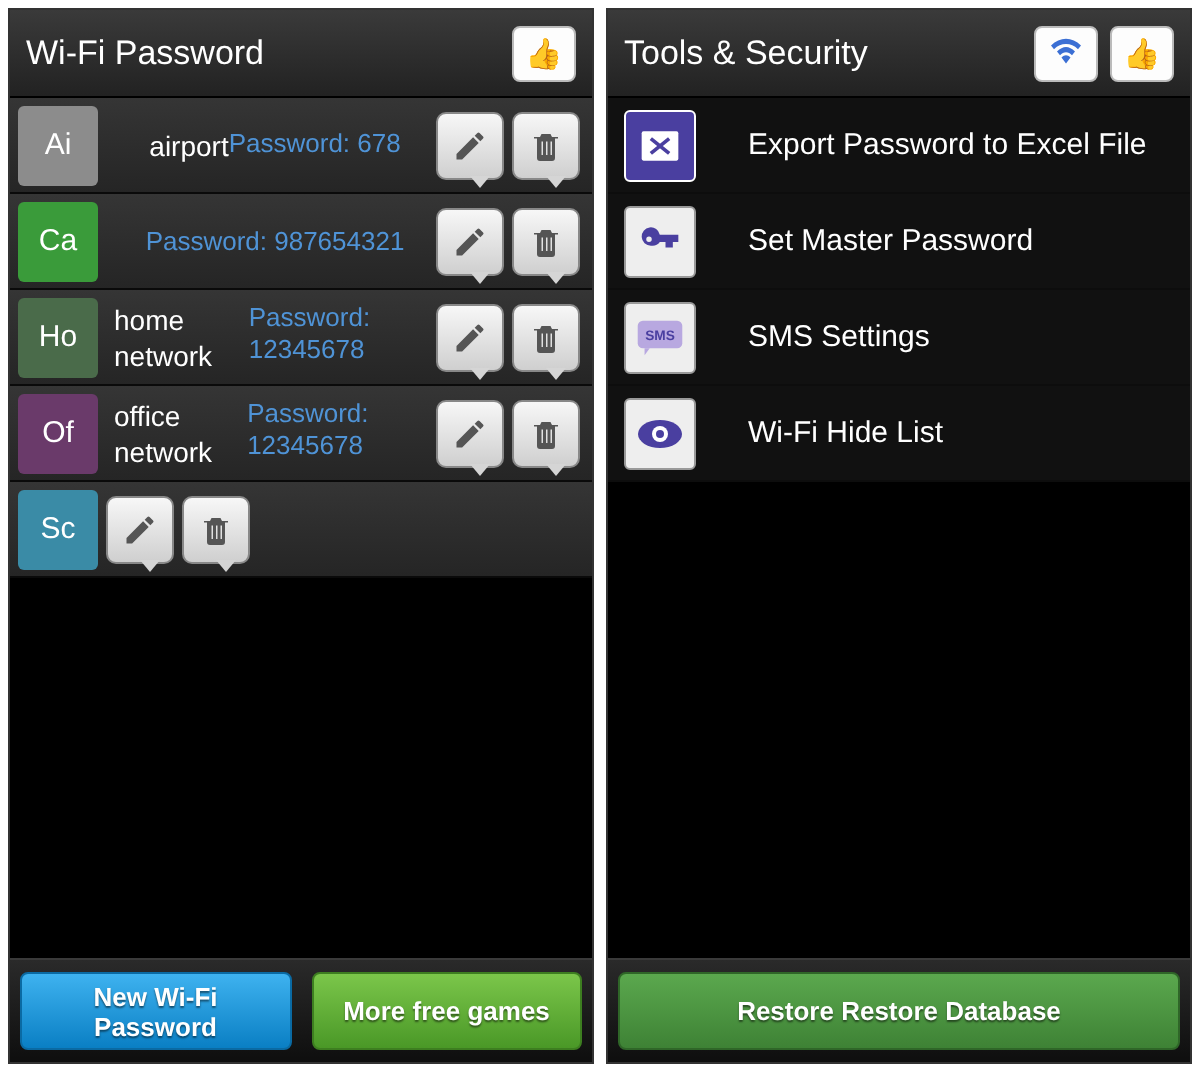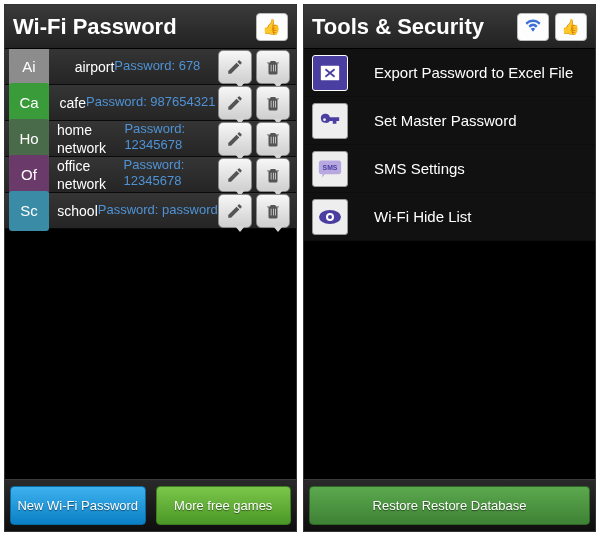--- a/index.html
+++ b/index.html
@@ -24,22 +24,22 @@
 .titlebar {
   background: linear-gradient(#3a3a3a, #222);
   height: 44px;
   display: flex;
   align-items: center;
   padding: 0 8px;
   border-bottom: 1px solid #000;
 }
 .titlebar .title {
   color: #fff;
-  font-size: 22px;
-  font-weight: 700;
+  font-size: 17px;
+  font-weight: 400;
   flex: 1;
 }
 .titlebar .badge {
   width: 32px;
   height: 28px;
   margin-left: 6px;
   background: #fdfdfd;
   border-radius: 4px;
   border: 1px solid #bbb;
   display: flex;
@@ -49,21 +49,21 @@
   position: relative;
 }
 .body {
   flex: 1;
   background: #000;
   overflow: hidden;
 }
 .row {
   display: flex;
   align-items: center;
-  height: 36px;
+  height: 48px;
   background: linear-gradient(#353535, #252525);
   border-bottom: 1px solid #0a0a0a;
   padding-right: 6px;
 }
 .avatar {
   width: 40px;
   height: 40px;
   margin: 4px;
   border-radius: 3px;
   color: #fff;
@@ -145,21 +145,21 @@
   height: 52px;
   background: linear-gradient(#2a2a2a, #0e0e0e);
   border-top: 1px solid #3a3a3a;
 }
 .btn {
   flex: 1;
   margin: 6px 5px;
   border-radius: 4px;
   color: #fff;
   font-size: 13px;
-  font-weight: 400;
+  font-weight: 700;
   display: flex;
   align-items: center;
   justify-content: center;
   text-align: center;
   line-height: 15px;
   text-shadow: 0 1px 1px rgba(0,0,0,.5);
   padding: 0 4px;
 }
 .btn.blue { background: linear-gradient(#3eb2ef, #0a7fc4); border: 1px solid #0a6aa3; }
 .btn.green { background: linear-gradient(#7bc64a, #4a9827); border: 1px solid #3d7e20; }
@@ -195,21 +195,20 @@
           <svg viewBox="0 0 24 24">
               <path fill="#555" d="M6 7h12v13a2 2 0 0 1-2 2H8a2 2 0 0 1-2-2V7zm3 2v9h1V9H9zm3 0v9h1V9h-1zm3 0v9h1V9h-1zM9 4h6l1 2h4v1H4V6h4l1-2z"></path>
             </svg>
         </div>
       </div>
     </div>
 
     <div class="row">
       <div class="avatar" style="background:#3a9b3a">Ca</div>
       <div class="info">
-        <span class="name">cafe</span>
         <span class="pass">Password: 987654321</span>
       </div>
       <div class="actions">
         <div class="iconbtn">
             <svg viewBox="0 0 24 24">
               <path fill="#555" d="M3 17.25V21h3.75L17.81 9.94l-3.75-3.75L3 17.25zM20.71 7.04a1 1 0 0 0 0-1.41l-2.34-2.34a1 1 0 0 0-1.41 0l-1.83 1.83 3.75 3.75 1.83-1.83z"></path>
             </svg>
           </div>
         <div class="iconbtn">
             <svg viewBox="0 0 24 24">
@@ -254,24 +253,20 @@
         <div class="iconbtn">
             <svg viewBox="0 0 24 24">
               <path fill="#555" d="M6 7h12v13a2 2 0 0 1-2 2H8a2 2 0 0 1-2-2V7zm3 2v9h1V9H9zm3 0v9h1V9h-1zm3 0v9h1V9h-1zM9 4h6l1 2h4v1H4V6h4l1-2z"></path>
             </svg>
           </div>
       </div>
     </div>
 
     <div class="row">
       <div class="avatar" style="background:#3a8ba6">Sc</div>
-      <div class="info">
-        <span class="name">school</span>
-        <span class="pass">Password: password</span>
-      </div>
       <div class="actions">
         <div class="iconbtn">
             <svg viewBox="0 0 24 24">
               <path fill="#555" d="M3 17.25V21h3.75L17.81 9.94l-3.75-3.75L3 17.25zM20.71 7.04a1 1 0 0 0 0-1.41l-2.34-2.34a1 1 0 0 0-1.41 0l-1.83 1.83 3.75 3.75 1.83-1.83z"></path>
             </svg>
           </div>
         <div class="iconbtn">
             <svg viewBox="0 0 24 24">
               <path fill="#555" d="M6 7h12v13a2 2 0 0 1-2 2H8a2 2 0 0 1-2-2V7zm3 2v9h1V9H9zm3 0v9h1V9h-1zm3 0v9h1V9h-1zM9 4h6l1 2h4v1H4V6h4l1-2z"></path>
             </svg>

